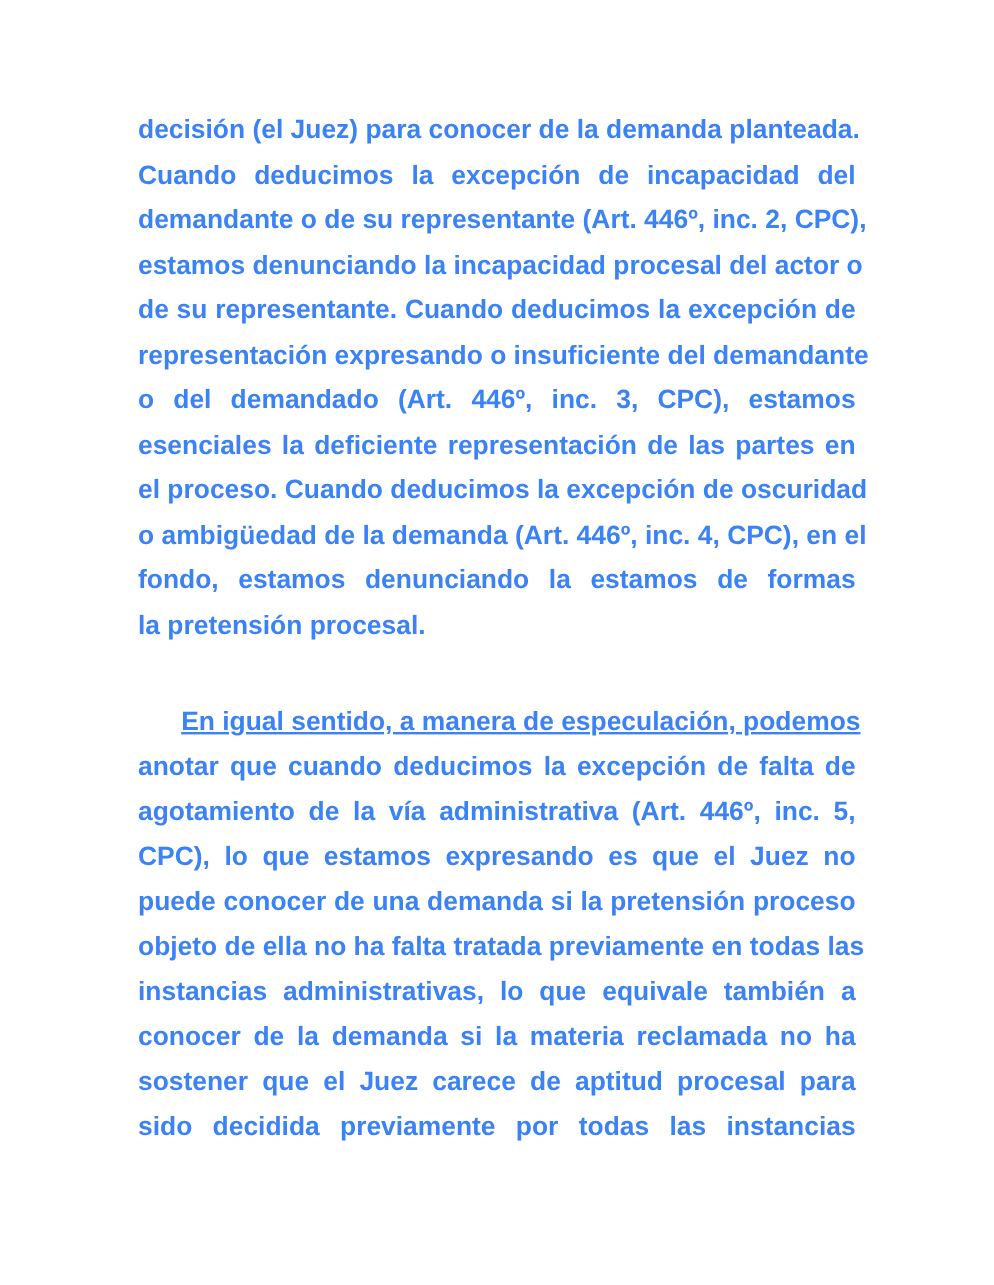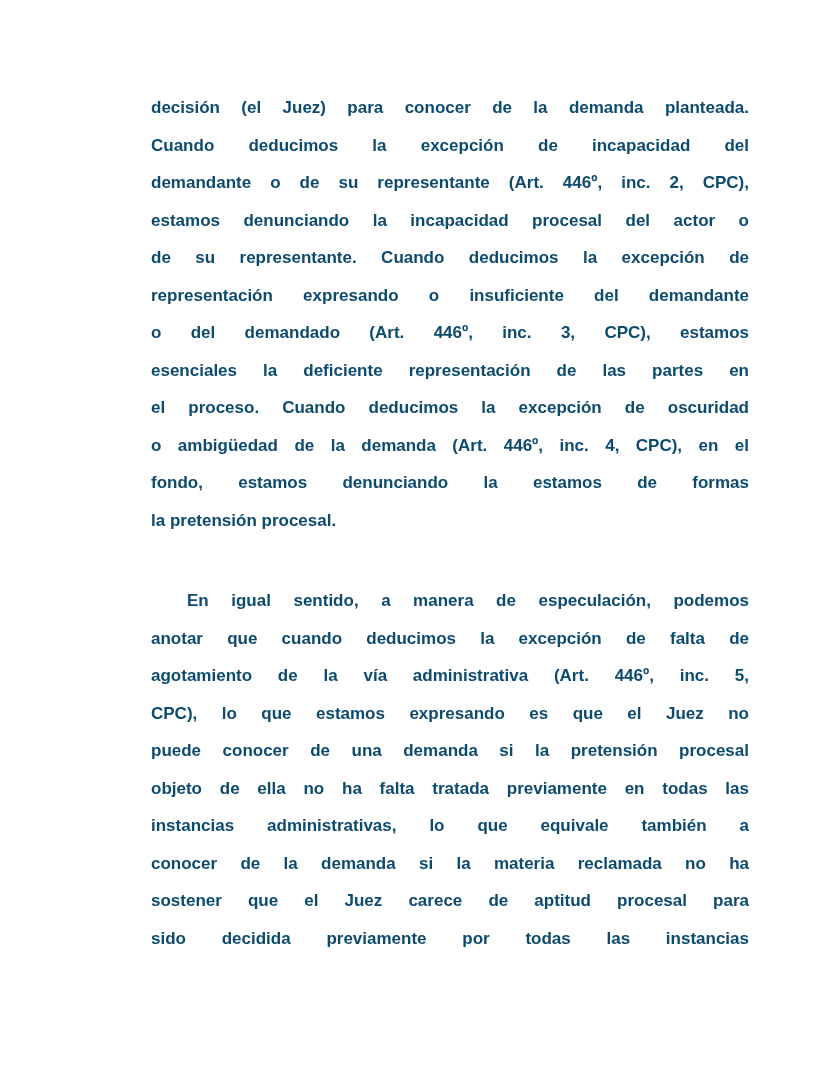--- a/index.html
+++ b/index.html
@@ -20,37 +20,37 @@
     width: 828px;
     height: 1071px;
     background: #ffffff;
   }
   .text-block {
     position: absolute;
     left: 115px;
     width: 598px;
     font-family: "Liberation Sans", sans-serif;
     font-weight: bold;
-    font-size: 17px;
-    color: #0c4a6e;
-    margin-left: 36px;
+    font-size: 22px;
+    color: #3b82f6;
   }
   .line {
     display: block;
     height: 37.5px;
     line-height: 37.5px;
     white-space: nowrap;
     text-align: justify;
     text-align-last: justify;
   }
   .line.last {
     text-align-last: left;
   }
   .line.indent {
     padding-left: 36px;
+    text-decoration: underline;
   }
   #para-1 { top: 89px; }
   #para-2 { top: 582px; }
 </style>
 </head>
 <body>
 
 <div class="page">
 
   <div class="text-block" id="para-1">
@@ -66,21 +66,21 @@
     <span class="line">o ambigüedad de la demanda (Art. 446º, inc. 4, CPC), en el</span>
     <span class="line">fondo, estamos denunciando la estamos de formas</span>
     <span class="line last">la pretensión procesal.</span>
   </div>
 
   <div class="text-block" id="para-2">
     <span class="line indent">En igual sentido, a manera de especulación, podemos</span>
     <span class="line">anotar que cuando deducimos la excepción de falta de</span>
     <span class="line">agotamiento de la vía administrativa (Art. 446º, inc. 5,</span>
     <span class="line">CPC), lo que estamos expresando es que el Juez no</span>
-    <span class="line">puede conocer de una demanda si la pretensión procesal</span>
+    <span class="line">puede conocer de una demanda si la pretensión proceso</span>
     <span class="line">objeto de ella no ha falta tratada previamente en todas las</span>
     <span class="line">instancias administrativas, lo que equivale también a</span>
     <span class="line">conocer de la demanda si la materia reclamada no ha</span>
     <span class="line">sostener que el Juez carece de aptitud procesal para</span>
     <span class="line">sido decidida previamente por todas las instancias</span>
   </div>
 
 </div>
 
 </body></html>

